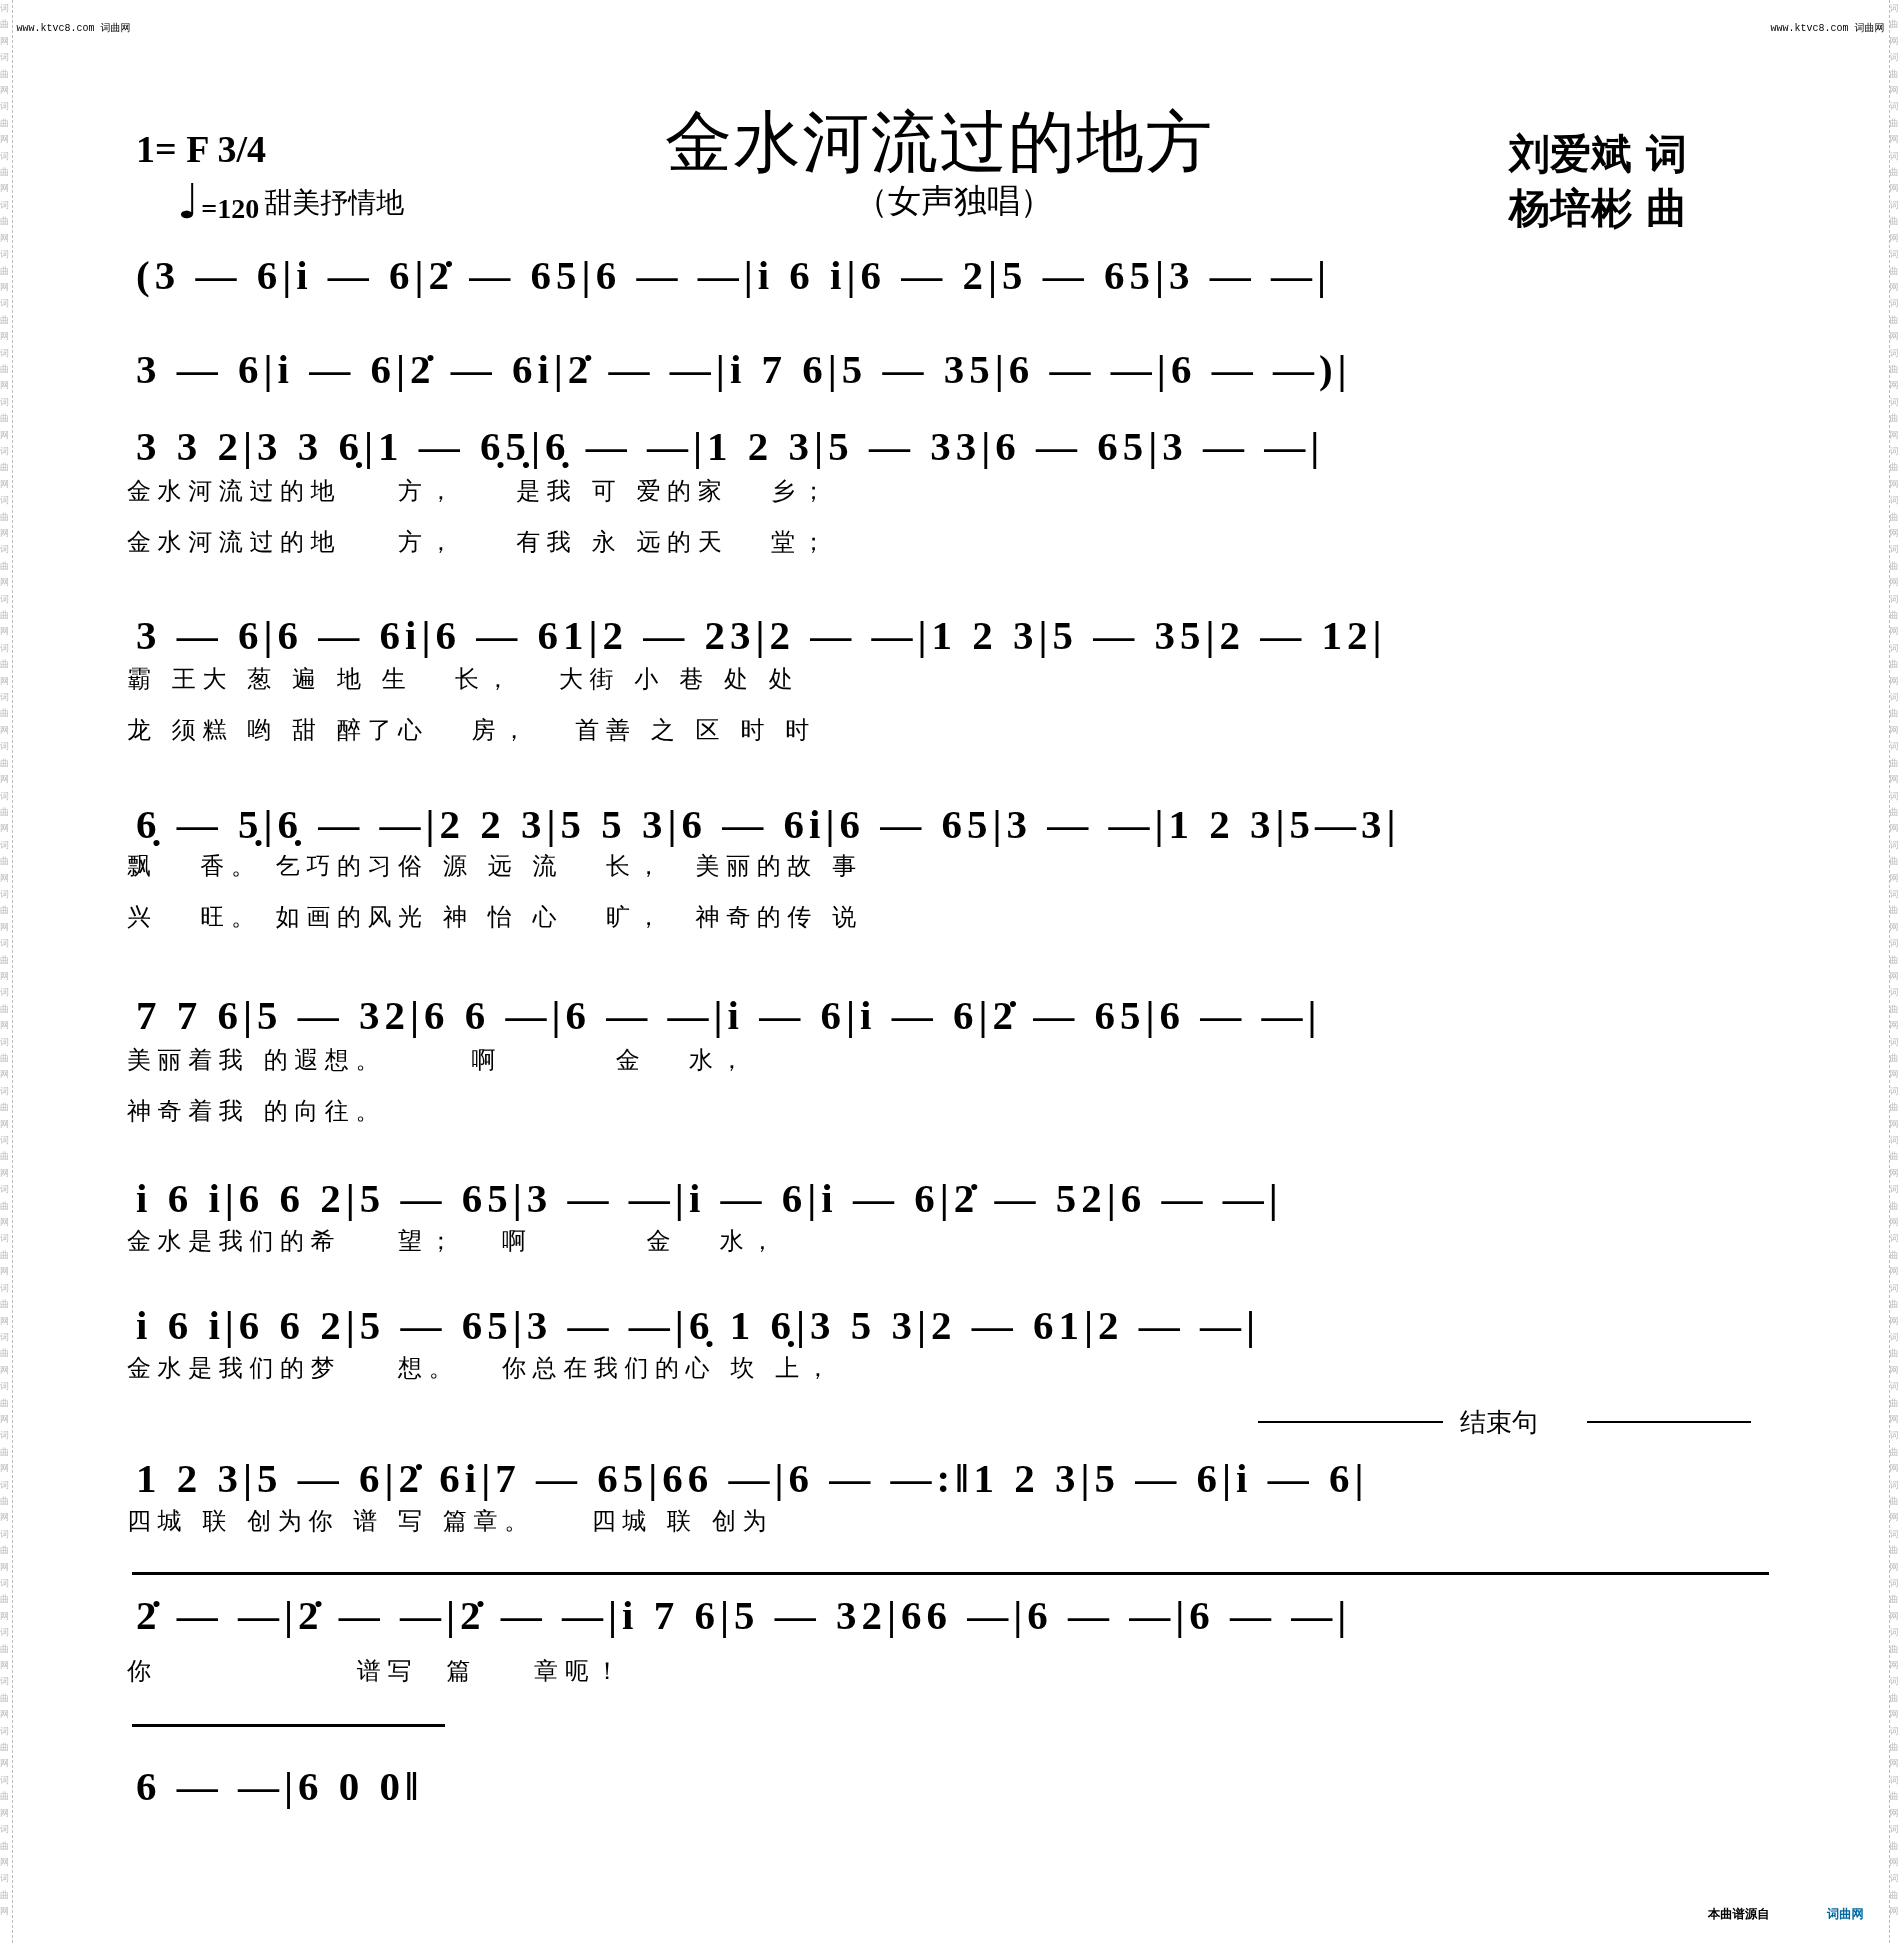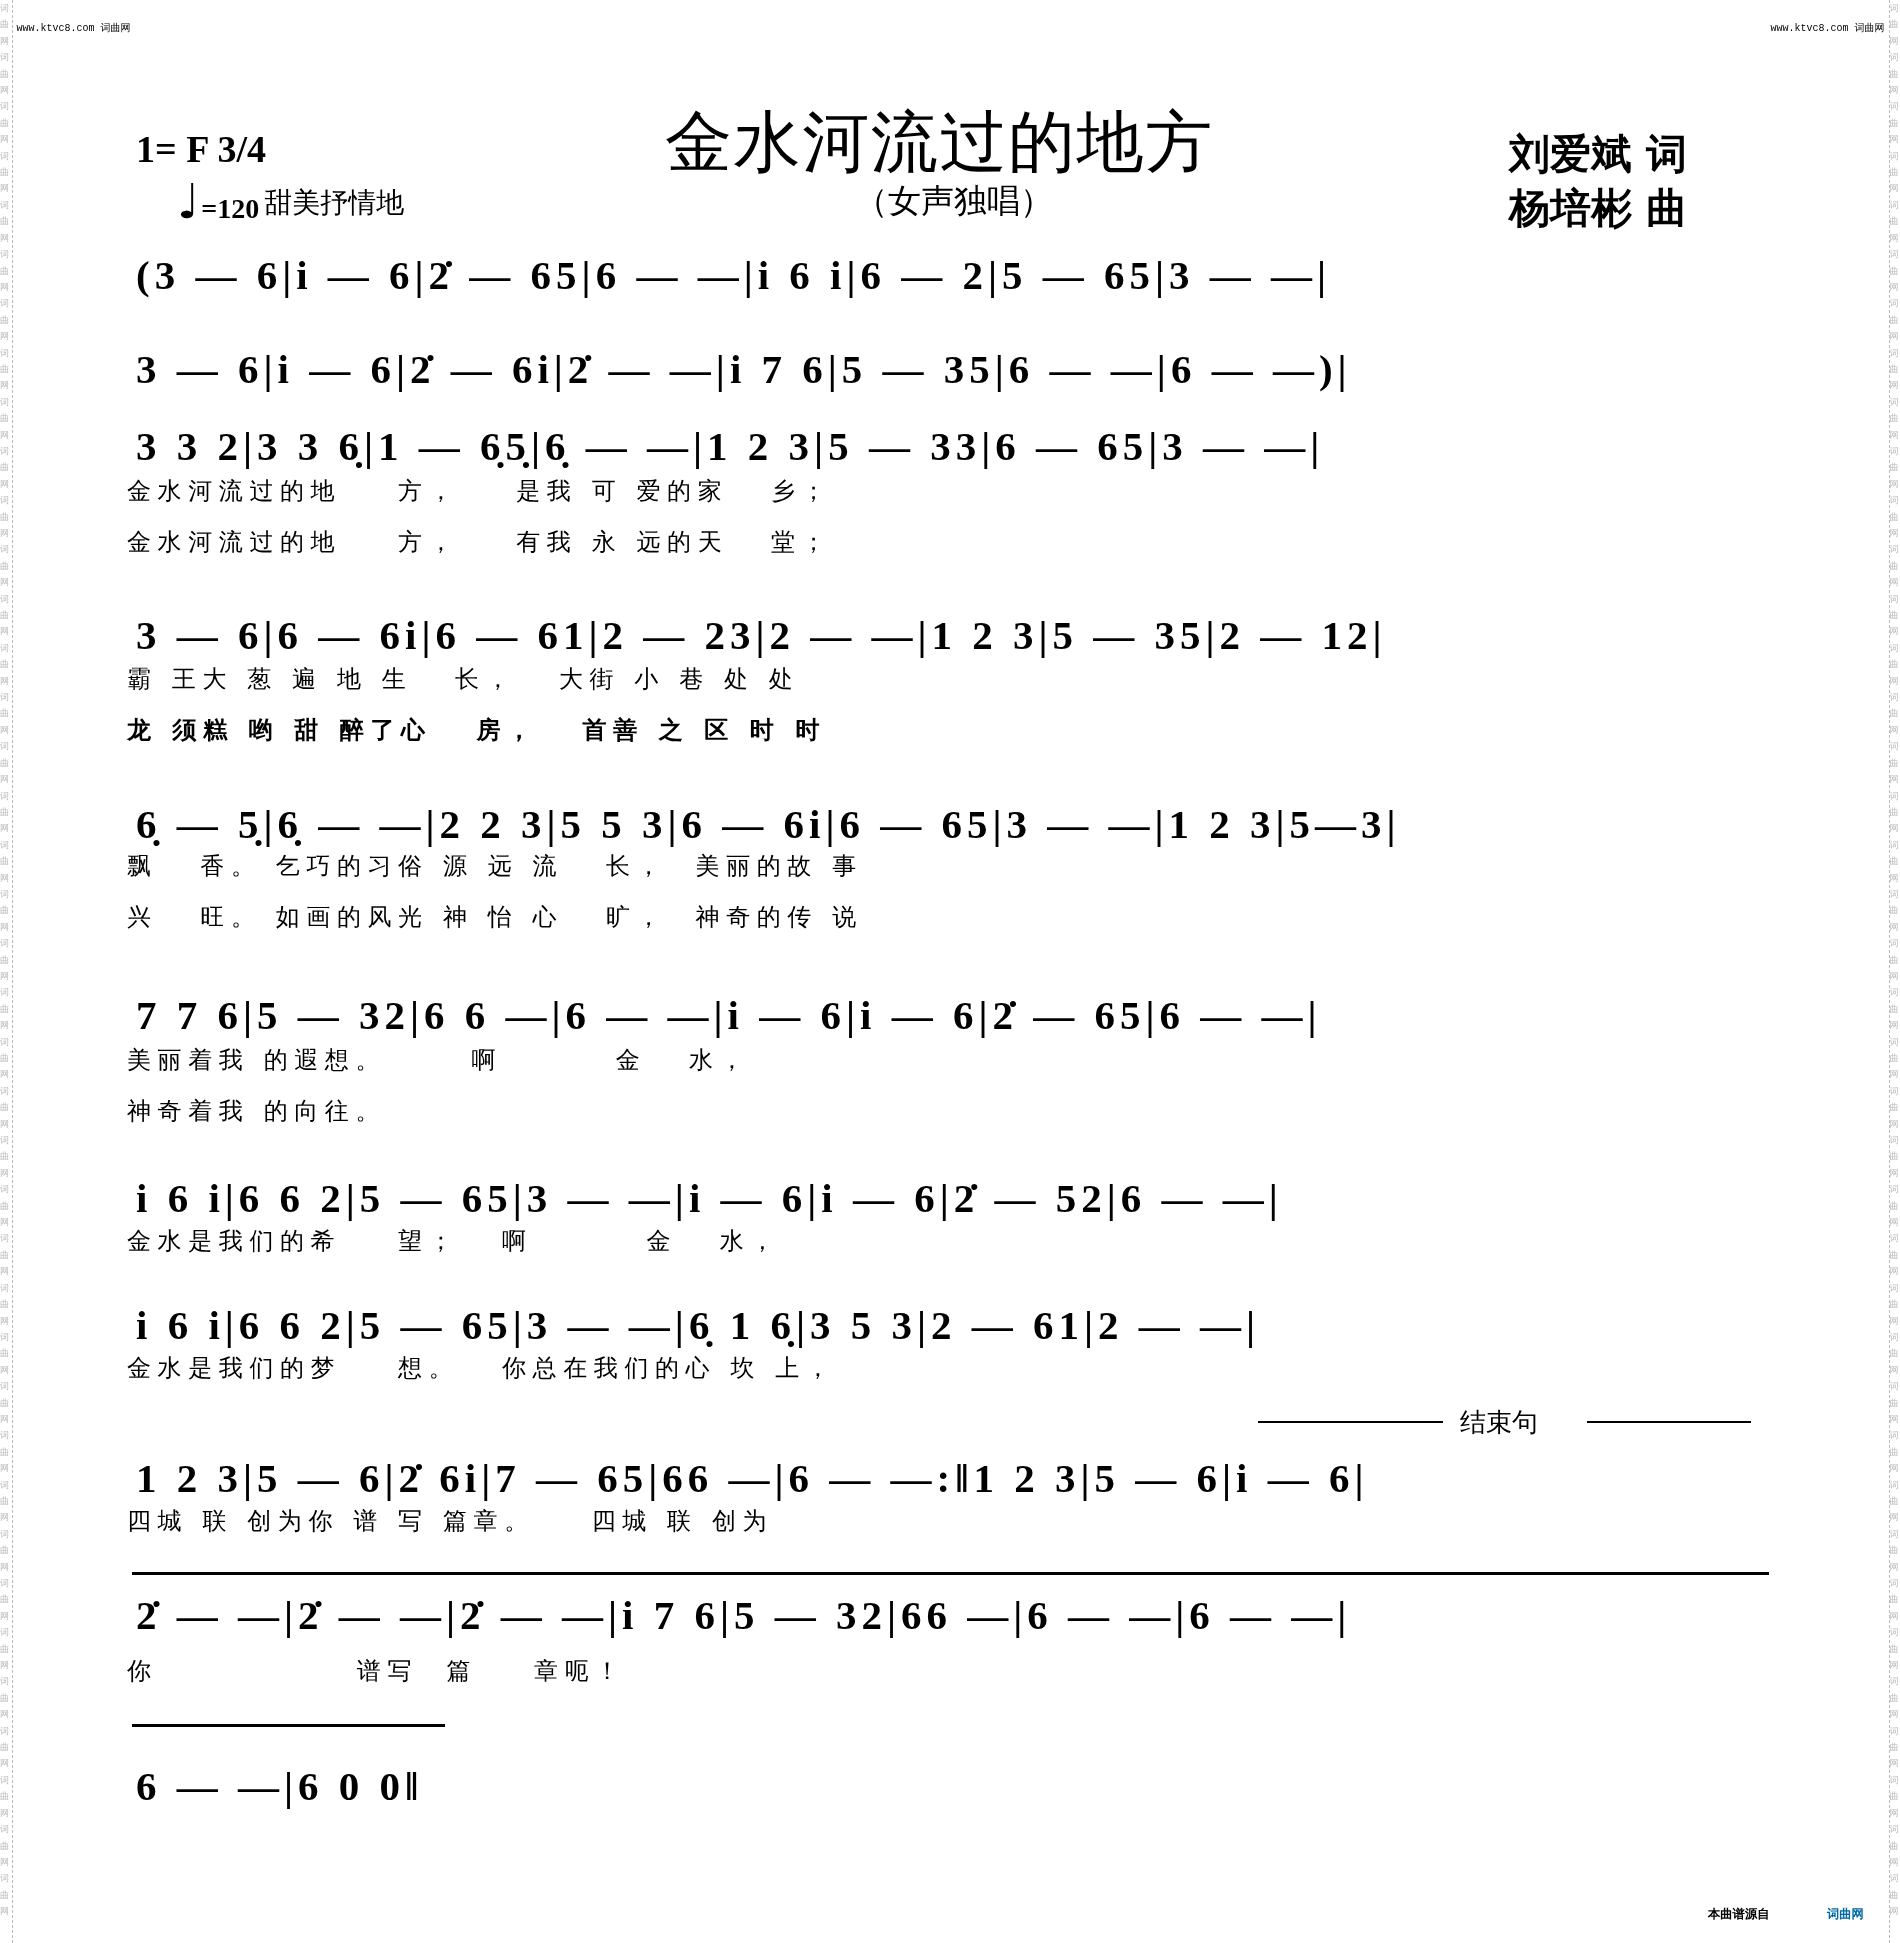--- a/index.html
+++ b/index.html
@@ -46,21 +46,21 @@
 
 <div class="row" style="top:251px;">(3 — 6|i — 6|2̇ — 65|6 — —|i 6 i|6 — 2|5 — 65|3 — —|</div>
 <div class="row" style="top:345px;">3 — 6|i — 6|2̇ — 6i|2̇ — —|i 7 6|5 — 35|6 — —|6 — —)|</div>
 
 <div class="row" style="top:422px;">3 3 2|3 3 6̣|1 — 6̣5̣|6̣ — —|1 2 3|5 — 33|6 — 65|3 — —|</div>
 <div class="lyr" style="top:475px;">金水河流过的地    方，    是我 可 爱的家   乡；</div>
 <div class="lyr" style="top:526px;text-align:right;">金水河流过的地    方，    有我 永 远的天   堂；</div>
 
 <div class="row" style="top:611px;">3 — 6|6 — 6i|6 — 61|2 — 23|2 — —|1 2 3|5 — 35|2 — 12|</div>
 <div class="lyr" style="top:663px;">霸 王大 葱 遍 地 生   长，   大街 小 巷 处 处</div>
-<div class="lyr" style="top:714px;font-weight:bold;">龙 须糕 哟 甜 醉了心   房，   首善 之 区 时 时</div>
+<div class="lyr" style="top:714px;">龙 须糕 哟 甜 醉了心   房，   首善 之 区 时 时</div>
 
 <div class="row" style="top:800px;">6̣ — 5̣|6̣ — —|2 2 3|5 5 3|6 — 6i|6 — 65|3 — —|1 2 3|5—3|</div>
 <div class="lyr" style="top:850px;">飘   香。 乞巧的习俗 源 远 流   长，  美丽的故 事</div>
 <div class="lyr" style="top:901px;">兴   旺。 如画的风光 神 怡 心   旷，  神奇的传 说</div>
 
 <div class="row" style="top:991px;">7 7 6|5 — 32|6 6 —|6 — —|i — 6|i — 6|2̇ — 65|6 — —|</div>
 <div class="lyr" style="top:1044px;">美丽着我 的遐想。      啊        金   水，</div>
 <div class="lyr" style="top:1095px;">神奇着我 的向往。</div>
 
 <div class="row" style="top:1174px;">i 6 i|6 6 2|5 — 65|3 — —|i — 6|i — 6|2̇ — 52|6 — —|</div>

